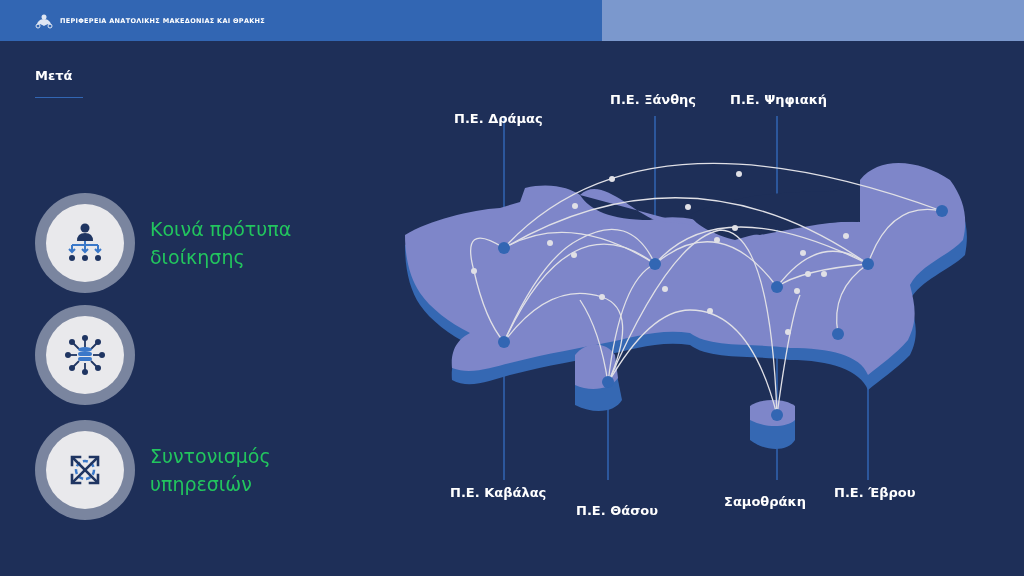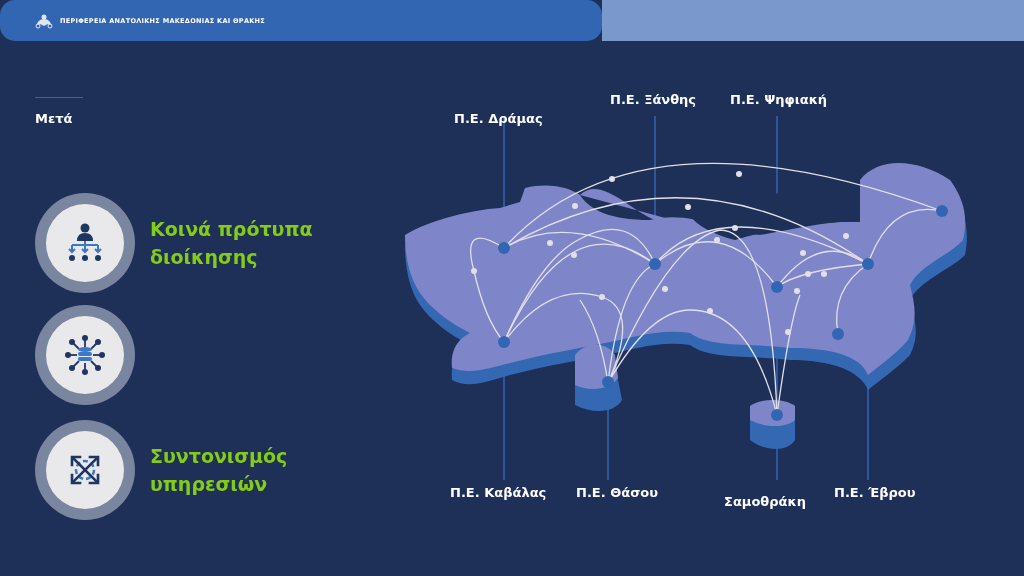--- a/index.html
+++ b/index.html
@@ -7,49 +7,49 @@
     width:1024px; height:576px; overflow:hidden; position:relative;
     background:#1e2f58;
     font-family:"Liberation Sans", sans-serif;
   }
   .header {
     position:absolute; left:0; top:0; width:1024px; height:41px;
     display:flex;
   }
   .header-left {
     width:602px; height:41px; background:#3266b3;
-    display:flex; align-items:center; padding-left:34px; box-sizing:border-box;border-radius:15px;
+    display:flex; align-items:center; padding-left:34px; box-sizing:border-box;
   }
   .header-right { flex:1; height:41px; background:#7b98cd; }
   .logo { width:20px; height:16px; margin-right:6px; }
   .org-name {
     color:#ffffff; font-size:6.5px; font-weight:bold; letter-spacing:0.3px;
     font-family:"DejaVu Sans", sans-serif;
   }
   .section-title {
     position:absolute; left:35px; top:68px; color:#ffffff; font-weight:bold;
-    font-size:13px; font-family:"DejaVu Sans", sans-serif;margin-top:43px;
+    font-size:13px; font-family:"DejaVu Sans", sans-serif;
   }
   .section-rule {
     position:absolute; left:35px; top:97px; width:48px; height:1px; background:#3266b3;
   }
   .feature {
     position:absolute; left:35px; display:flex; align-items:center;
   }
   .ring {
     width:100px; height:100px; border-radius:50%; background:#7a859f;
     display:flex; align-items:center; justify-content:center;
   }
   .ring-inner {
     width:78px; height:78px; border-radius:50%; background:#e9e9ec;
     display:flex; align-items:center; justify-content:center;
   }
   .feature-text {
-    margin-left:15px; color:#84cc16; font-size:19px; line-height:28px;
-    font-family:"DejaVu Sans", sans-serif; font-weight:700; white-space:pre-line;
+    margin-left:15px; color:#22c55e; font-size:19px; line-height:28px;
+    font-family:"DejaVu Sans", sans-serif; font-weight:400; white-space:pre-line;
   }
   .map { position:absolute; left:390px; top:80px; width:634px; height:440px; }
   .label {
     position:absolute; color:#ffffff; font-weight:bold; font-size:13px;
     font-family:"DejaVu Sans", sans-serif; white-space:nowrap;
   }
 </style>
 </head>
 <body>
 
@@ -226,16 +226,16 @@
       <circle cx="448" cy="254" r="6"></circle>
       <circle cx="114" cy="262" r="6"></circle>
       <circle cx="218" cy="302" r="6"></circle>
       <circle cx="387" cy="335" r="6"></circle>
     </g>
   </svg>
   <div class="label" style="left:64px; top:12px;margin-top:19px;">Π.Ε. Δράμας</div>
   <div class="label" style="left:220px; top:12px;">Π.Ε. Ξάνθης</div>
   <div class="label" style="left:340px; top:12px;">Π.Ε. Ψηφιακή</div>
   <div class="label" style="left:60px; top:405px;">Π.Ε. Καβάλας</div>
-  <div class="label" style="left:186px; top:405px;">Π.Ε. Θάσου</div>
+  <div class="label" style="left:186px; top:423px;">Π.Ε. Θάσου</div>
   <div class="label" style="left:334px; top:414px;">Σαμοθράκη</div>
   <div class="label" style="left:444px; top:405px;">Π.Ε. Έβρου</div>
 </div>
 
 </body></html>

